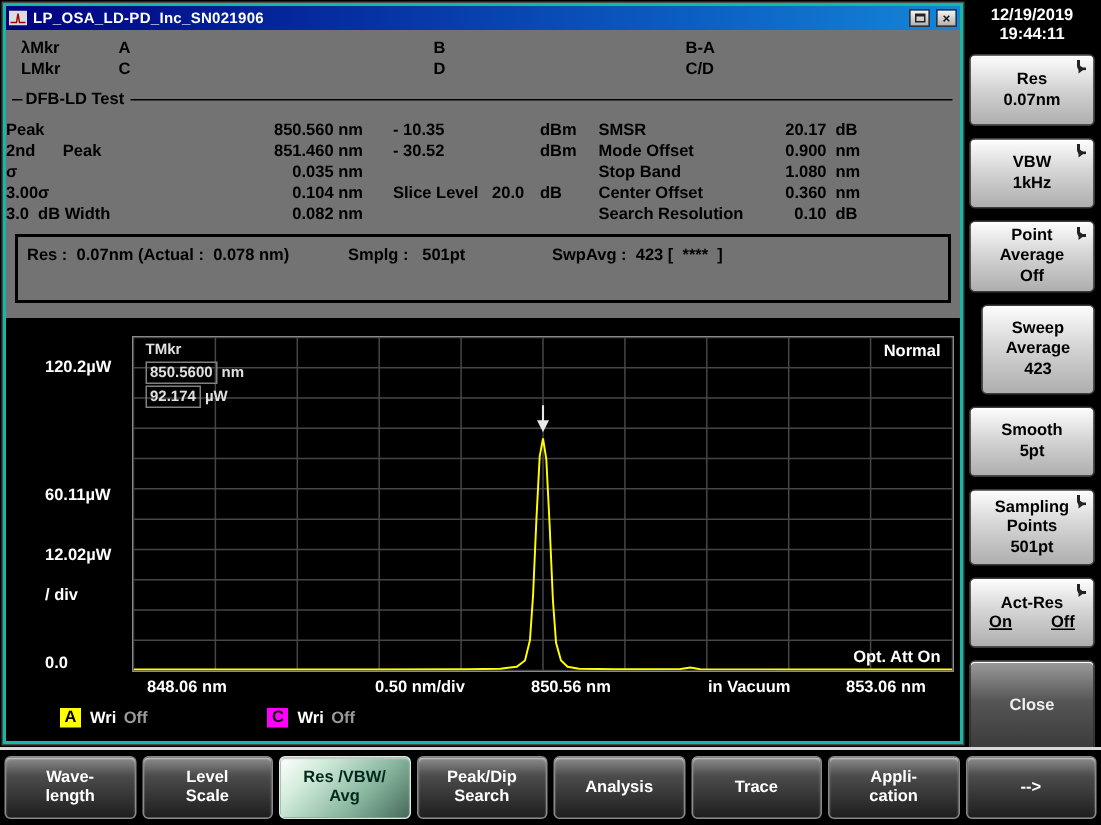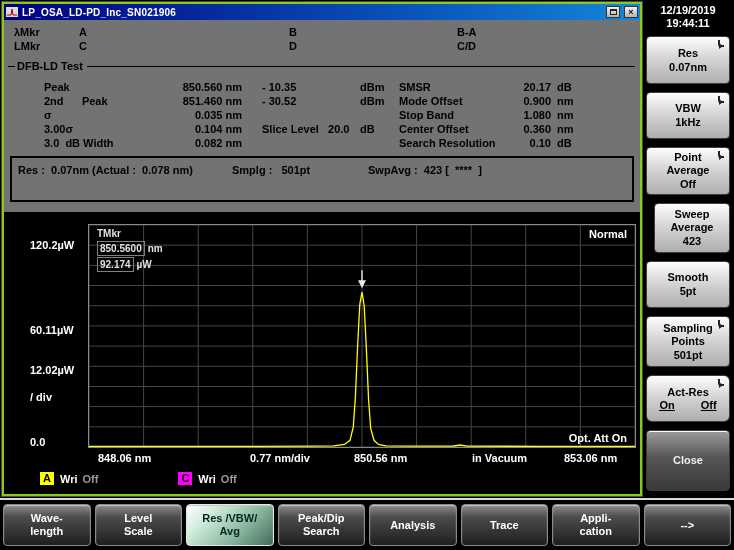--- a/index.html
+++ b/index.html
@@ -2,21 +2,21 @@
 <html><head>
 <meta charset="utf-8">
 <style>
   * { margin:0; padding:0; box-sizing:border-box; }
   html,body { background:#000; }
   body { width:734px; height:550px; font-family:"Liberation Sans","DejaVu Sans",sans-serif; position:relative; overflow:hidden; }
   .screen { position:absolute; left:0; top:0; width:734px; height:550px; background:#000; }
 
   
   .main-window { position:absolute; left:2px; top:2px; width:640px; height:494px;
-    border:2px solid #84cc16; box-shadow:0 0 0 1px #4a4a4a; background:#fff;
+    border:2px solid #14b8a6; box-shadow:0 0 0 1px #4a4a4a; background:#fff;
     display:flex; flex-direction:column; }
   .titlebar { height:16px; flex:none; background:linear-gradient(90deg,#000080 0%,#0b5cc0 70%,#1486d8 100%);
     display:flex; align-items:center; gap:4px; padding:0 2px; }
   .titlebar .title { flex:1; color:#fff; font-size:10px; font-weight:bold; letter-spacing:.2px;
     white-space:nowrap; overflow:hidden; }
   .win-btn { width:14px; height:12px; background:linear-gradient(#f4f4f4,#b2b2b2); border:1px solid #333;
     color:#111; font-size:9px; line-height:10px; text-align:center; font-weight:bold; cursor:default; }
   .restore-glyph { display:block; width:7px; height:6px; border:1px solid #222; border-top:2px solid #222; margin:2px auto 0; }
 
   
@@ -25,21 +25,21 @@
   .marker-row { position:absolute; left:0; right:0; display:flex; height:13px; white-space:pre; }
   .mk-label { width:75px; padding-left:10px; }
   .mk-c1 { width:210px; } .mk-c2 { width:168px; } .mk-c3 { flex:1; }
   .group-line { position:absolute; left:0; right:0; top:40px; display:flex; align-items:center; height:12px; }
   .group-line .dash { width:7px; border-top:1px solid #000; margin-left:4px; }
   .group-line .glabel { padding:0 4px 0 2px; }
   .group-line .line { flex:1; border-top:1px solid #000; margin-right:5px; }
   .meas-col { position:absolute; top:60px; }
   .meas-col.left { left:0; } .meas-col.right { left:395px; }
   .meas-row { display:flex; height:14px; align-items:center; white-space:pre; }
-  .m-name { width:150px; padding-left:40px; }
+  .m-name { width:150px; }
   .m-wl   { width:88px; text-align:right; }
   .m-lvl  { width:94px; margin-left:20px; }
   .m-unit { margin-left:4px; }
   .m-rname { width:108px; }
   .m-rval  { width:44px; text-align:right; }
   .m-runit { margin-left:6px; }
   .status-box { position:absolute; left:6px; right:6px; top:136px; height:46px; border:2px solid #000; padding:3px 6px; }
   .status-line { display:flex; white-space:pre; line-height:18px; }
 
   
@@ -192,21 +192,21 @@
         <div class="tmkr">
           <div>TMkr</div>
           <div class="tmkr-line"><span class="tmkr-box">850.5600</span><span>nm</span></div>
           <div class="tmkr-line"><span class="tmkr-box">92.174</span><span>µW</span></div>
         </div>
         <div class="chart-mode">Normal</div>
         <div class="opt-att">Opt. Att On</div>
       </div>
 
       <div class="xlab" style="left:94px">848.06 nm</div>
-      <div class="xlab" style="left:246px">0.77 nm/div</div>
+      <div class="xlab" style="left:246px">0.50 nm/div</div>
       <div class="xlab" style="left:350px">850.56 nm</div>
       <div class="xlab" style="left:468px">in Vacuum</div>
       <div class="xlab" style="left:560px">853.06 nm</div>
 
       <div class="badges-row">
           <div class="badge-group">
             <span class="badge" style="background: rgb(255, 255, 0);">A</span>
             <span class="bmode">Wri</span>
             <span class="bstate">Off</span>
           </div>
@@ -223,26 +223,26 @@
   <div class="right-panel">
     <div class="clock">
       <div>12/19/2019</div>
       <div>19:44:11</div>
     </div>
     <div class="softkeys">
         <div class="softkey" style="height: 48px;"><div class="sk-label">Res</div><div class="sk-value">0.07nm</div><span class="submenu-arrow"></span></div>
         <div class="softkey" style="height: 47px;"><div class="sk-label">VBW</div><div class="sk-value">1kHz</div><span class="submenu-arrow"></span></div>
         <div class="softkey" style="height: 48px; text-align: center;"><div class="sk-label">Point
 Average</div><div class="sk-value">Off</div><span class="submenu-arrow"></span></div>
-        <div class="softkey" style="height: 50px; margin-left: 8px;"><div class="sk-label">Sweep
+        <div class="softkey" style="height: 60px; margin-left: 8px;"><div class="sk-label">Sweep
 Average</div><div class="sk-value">423</div></div>
         <div class="softkey" style="height: 47px;"><div class="sk-label">Smooth</div><div class="sk-value">5pt</div></div>
         <div class="softkey" style="height: 51px;"><div class="sk-label">Sampling
 Points</div><div class="sk-value">501pt</div><span class="submenu-arrow"></span></div>
-        <div class="softkey" style="height: 47px; border-radius: 6px;"><div class="sk-label">Act-Res</div><div class="sk-toggle"><span class="tg sel">On</span><span class="tg">Off</span></div><span class="submenu-arrow"></span></div>
+        <div class="softkey" style="height: 47px;"><div class="sk-label">Act-Res</div><div class="sk-toggle"><span class="tg sel">On</span><span class="tg">Off</span></div><span class="submenu-arrow"></span></div>
         <div class="softkey close" style="height: 61px;"><div class="sk-label">Close</div></div>
       </div>
   </div>
 
   <div class="bottom-bar">
       <div class="fkey">Wave-
 length</div>
       <div class="fkey">Level
 Scale</div>
       <div class="fkey active">Res /VBW/

